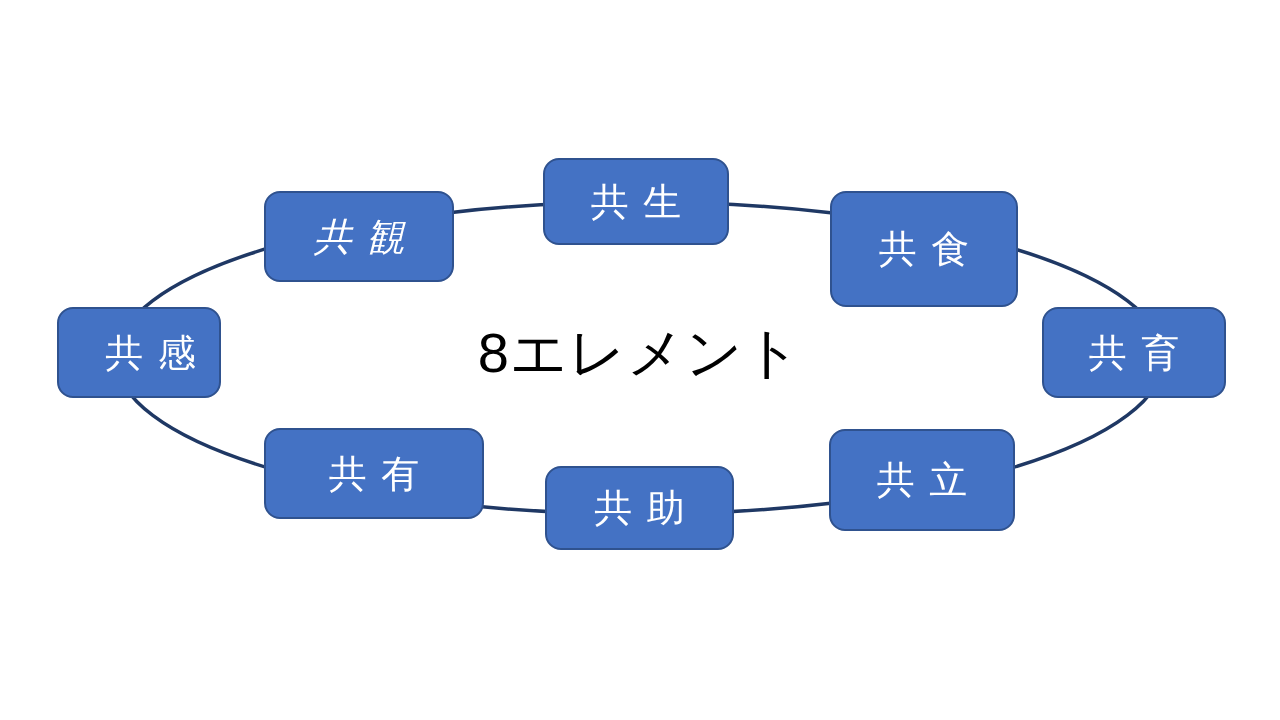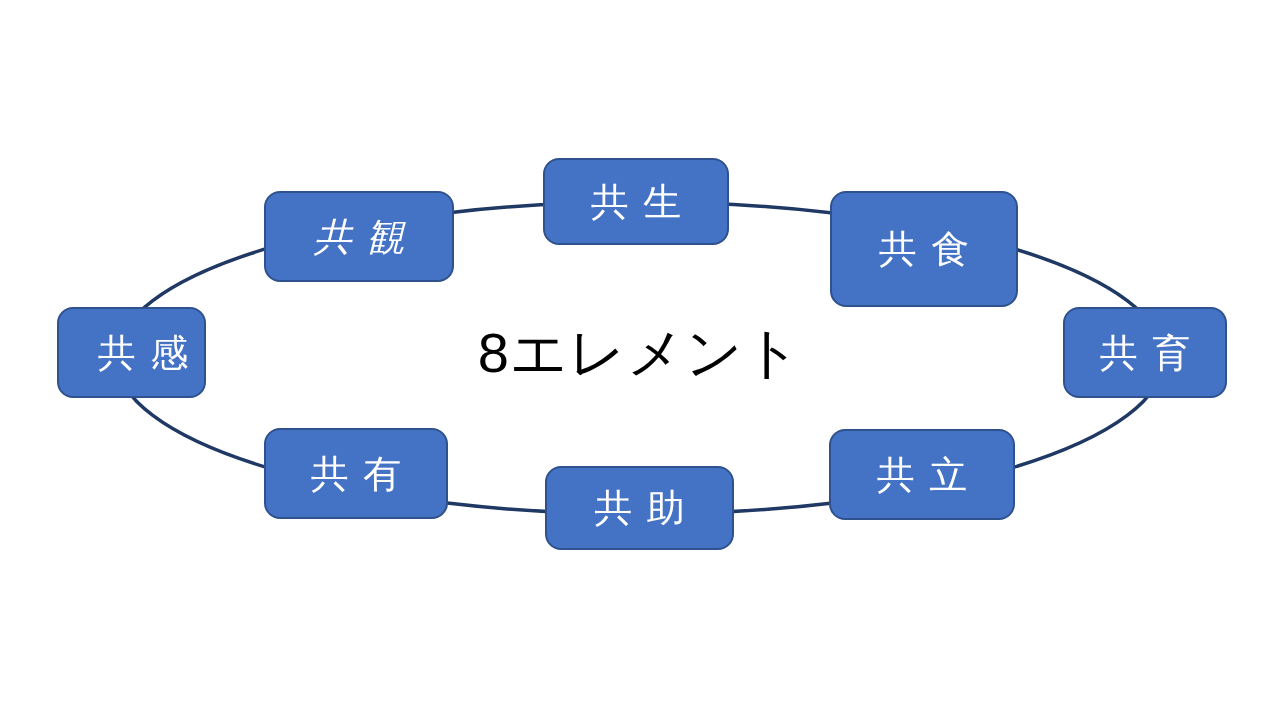--- a/index.html
+++ b/index.html
@@ -48,24 +48,24 @@
     text-align: center;
     color: #000000;
     font-size: 56px;
     line-height: 1.25;
     letter-spacing: 0.02em;
   }
   
   .pos-top          { left: 543px;  top: 158px; width: 186px; height: 87px; }
   .pos-top-left     { left: 264px;  top: 191px; width: 190px; height: 91px; font-style: italic; }
   .pos-top-right    { left: 830px;  top: 191px; width: 188px; height: 116px; }
-  .pos-left         { left: 57px;   top: 307px; width: 149px; height: 91px; padding-left: 23px; }
-  .pos-right        { left: 1042px; top: 307px; width: 164px; height: 91px; margin-left: 21px; }
-  .pos-bottom-left  { left: 264px;  top: 428px; width: 184px; height: 91px; }
-  .pos-bottom-right { left: 829px;  top: 429px; width: 186px; height: 91px; }
+  .pos-left         { left: 57px;   top: 307px; width: 164px; height: 91px; padding-left: 23px; }
+  .pos-right        { left: 1042px; top: 307px; width: 184px; height: 91px; }
+  .pos-bottom-left  { left: 264px;  top: 428px; width: 220px; height: 91px; }
+  .pos-bottom-right { left: 829px;  top: 429px; width: 186px; height: 102px; }
   .pos-bottom       { left: 545px;  top: 446px; width: 189px; height: 84px; margin-top: 20px; }
 </style>
 </head>
 <body>
 
 <div class="canvas">
 
   <svg class="ellipse-svg" viewBox="0 0 1280 720" xmlns="http://www.w3.org/2000/svg" aria-hidden="true">
     <ellipse cx="640" cy="358" rx="524" ry="156" fill="none" stroke="#1f3864" stroke-width="3.5"></ellipse>
   </svg>

